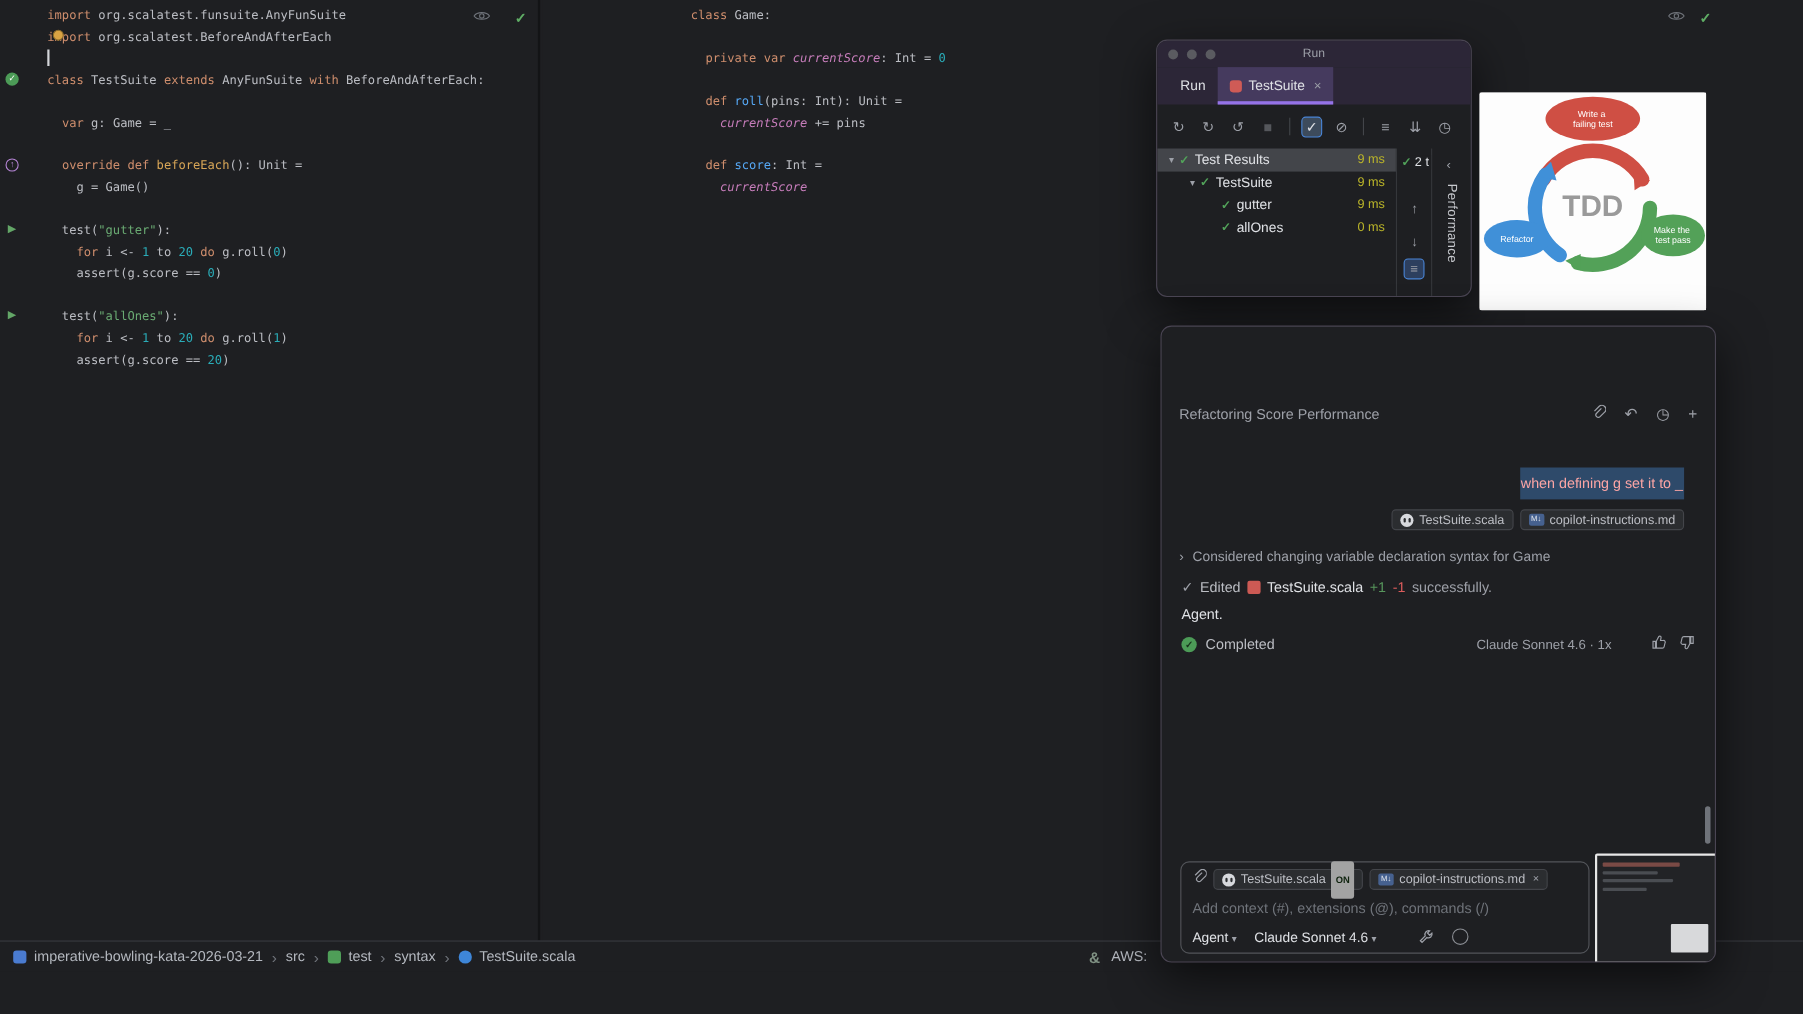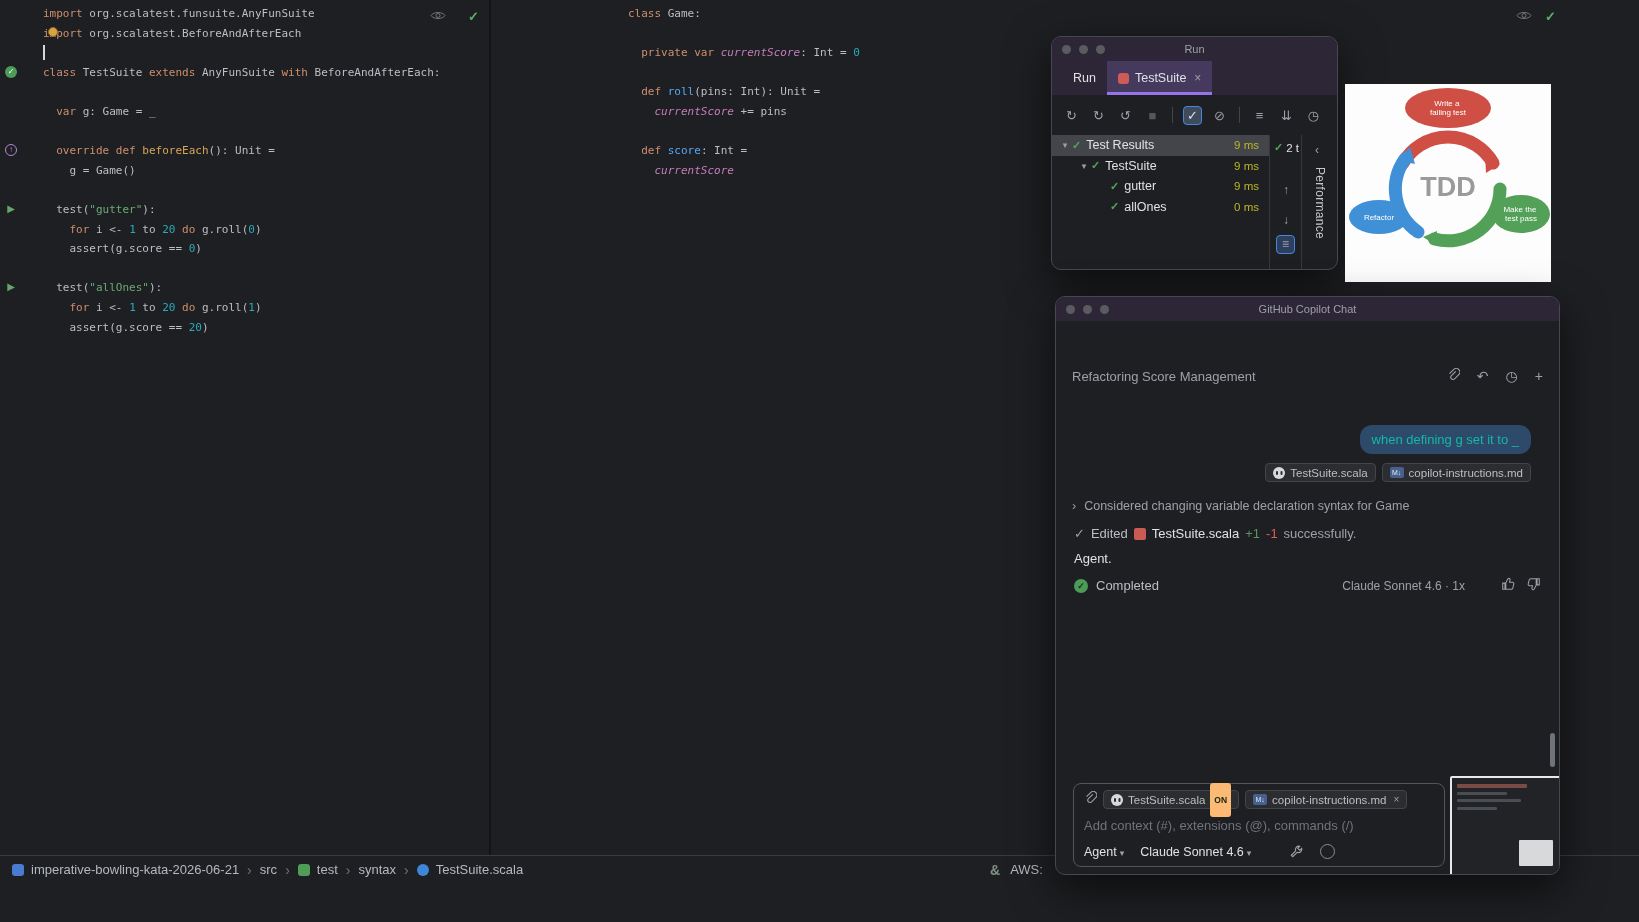--- a/index.html
+++ b/index.html
@@ -78,42 +78,42 @@
   
   #tdd { position:absolute; left:1345px; top:84px; width:206px; height:198px; z-index:5; background:#fdfdfd; border-radius:2px; }
 
   
   #chat-window { left:1055px; top:296px; width:505px; height:579px; z-index:6; }
   .ctabs { height:34px; background:#221e2b; display:flex; align-items:center; padding-left:18px; border-bottom:1px solid #35373b; }
   .ctab { font-size:13px; color:#dfe1e5; position:relative; height:100%; display:flex; align-items:center; padding:0 6px; }
   .ctab::after { content:""; position:absolute; left:0; right:0; bottom:0; height:3px; background:#3574f0; border-radius:2px 2px 0 0; }
   .chead { position:absolute; top:64px; left:16px; right:16px; height:30px; display:flex; align-items:center; color:#9da0a8; font-size:13px; }
   .chead-icons { margin-left:auto; display:flex; gap:17px; align-items:center; color:#9da0a8; font-size:14px; }
-  .bubble { position:absolute; right:28px; top:128px; background:#2e4a6a; color:#14b8a6; font-size:13px; padding:7px 12px; border-radius:12px; }
+  .bubble { position:absolute; right:28px; top:128px; background:#2e4a6a; color:#fca5a5; font-size:13px; padding:7px 1px; border-radius:0; }
   .msg-chips { position:absolute; right:28px; top:166px; display:flex; gap:6px; }
   .chip { display:flex; align-items:center; gap:5px; background:#2b2d30; border:1px solid #43454a; border-radius:4px; height:19px; padding:0 7px; font-size:11.5px; color:#bcbec4; }
   .copilot-ic { width:12px; height:12px; border-radius:50%; background:#d7d9dd; position:relative; flex:none; }
   .copilot-ic::before { content:""; position:absolute; left:2.5px; top:4px; width:2.5px; height:4px; background:#2b2d30; border-radius:1px; box-shadow:4.5px 0 0 #2b2d30; }
   .md-ic { width:14px; height:11px; border-radius:2px; background:#46618f; color:#e6e9ee; font-size:7px; display:flex; align-items:center; justify-content:center; flex:none; }
   .step-row { position:absolute; left:16px; top:202px; display:flex; gap:8px; color:#9da0a8; font-size:12.5px; align-items:center; }
   .edit-row { position:absolute; left:18px; top:229px; display:flex; gap:6px; align-items:center; font-size:13px; }
   .gray { color:#9da0a8; }
   .white { color:#dfe1e5; }
   .added { color:#57965c; }
   .removed { color:#db5c5c; }
   .file-ic { width:12px; height:12px; border-radius:2px; background:#cc5a54; flex:none; }
   .done-row { position:absolute; left:18px; top:254px; font-size:13px; color:#dfe1e5; }
   .completed-row { position:absolute; left:18px; right:18px; top:280px; display:flex; align-items:center; gap:8px; font-size:13px; color:#bcbec4; }
   .cc-ok { width:14px; height:14px; border-radius:50%; background:#4c9b57; color:#16301a; font-size:9px; line-height:14px; text-align:center; font-weight:bold; flex:none; }
   .meta { margin-left:auto; color:#9da0a8; font-size:12px; margin-right:28px; }
   .thumbs { display:flex; gap:12px; align-items:center; }
   .cscroll { position:absolute; right:4px; top:436px; width:5px; height:34px; border-radius:3px; background:#6f737a; }
   .input-box { position:absolute; left:17px; top:486px; width:372px; height:84px; border:1px solid #53555a; border-radius:8px; padding:6px 10px; }
   .ib-row1 { display:flex; align-items:center; gap:6px; }
-  .on-badge { background:#fdba74; color:#10240f; font-size:8.5px; font-weight:bold; padding:12px 4px; border-radius:3px; }
+  .on-badge { background:#a3a3a3; color:#10240f; font-size:8.5px; font-weight:bold; padding:12px 4px; border-radius:3px; }
   .chip-close { color:#9da0a8; font-size:10px; margin-left:2px; }
   .ib-placeholder { margin-top:9px; color:#6f737a; font-size:13px; }
   .ib-row3 { position:absolute; left:10px; right:2px; bottom:7px; display:flex; align-items:center; gap:16px; font-size:12.5px; color:#dfe1e5; }
   .dd-chev { color:#9da0a8; font-size:9px; margin-left:3px; }
   .send-ring { width:15px; height:15px; border:1.7px solid #8a8d93; border-radius:50%; }
   .wrench { margin-left:22px; display:flex; }
   .thumbpic { position:absolute; left:394px; top:479px; width:111px; height:100px; border:2px solid #e8e8e8; background:#222326; border-radius:2px; z-index:3; }
   .thumbpic span { position:absolute; border-radius:1px; }
   .t-a { left:5px; top:6px; width:70px; height:4px; background:#7a4a45; }
   .t-b { left:5px; top:14px; width:50px; height:3px; background:#4a4d52; }
@@ -155,21 +155,21 @@
             <path d="M1 5.5C3.5 1.5 12.5 1.5 15 5.5 12.5 9.5 3.5 9.5 1 5.5z" fill="none" stroke="#6f737a"></path>
             <circle cx="8" cy="5.5" r="2" fill="none" stroke="#6f737a"></circle>
           </svg>
       </span>
       <span class="ok">✓</span>
     </div>
   </div>
 
   <div class="statusbar">
     <span class="bc-icon project"></span>
-    <span>imperative-bowling-kata-2026-06-21</span>
+    <span>imperative-bowling-kata-2026-03-21</span>
     <span class="bc-sep">›</span>
     <span>src</span>
     <span class="bc-sep">›</span>
     <span class="bc-icon test"></span>
     <span>test</span>
     <span class="bc-sep">›</span>
     <span>syntax</span>
     <span class="bc-sep">›</span>
     <span class="bc-icon file"></span>
     <span>TestSuite.scala</span>
@@ -274,31 +274,23 @@
         <tspan x="176" y="137">test pass</tspan>
       </text>
       <ellipse cx="34" cy="133" rx="30" ry="17" fill="#4090d8"></ellipse>
       <text text-anchor="middle" font-family="Liberation Sans, sans-serif" font-size="8" fill="#ffffff">
         <tspan x="34" y="136">Refactor</tspan>
       </text>
     </svg>
   </div>
 
   <div class="float-win" id="chat-window">
-    <div class="win-titlebar">
-      <span class="dots">
-        <span class="dot"></span>
-        <span class="dot"></span>
-        <span class="dot"></span>
-      </span>
-      <span class="win-title">GitHub Copilot Chat</span>
-    </div>
 
     <div class="chead">
-      <span>Refactoring Score Management</span>
+      <span>Refactoring Score Performance</span>
       <span class="chead-icons">
         <span>
           <svg width="13" height="14" viewBox="0 0 14 15">
               <path d="M9.5 3.5 4.8 8.2a2.4 2.4 0 0 0 3.4 3.4l4.7-4.7a3.9 3.9 0 0 0-5.5-5.5L2.7 6.1" fill="none" stroke="#9da0a8" stroke-width="1.2"></path>
             </svg>
         </span>
         <span>↶</span>
         <span>◷</span>
         <span>+</span>
       </span>

